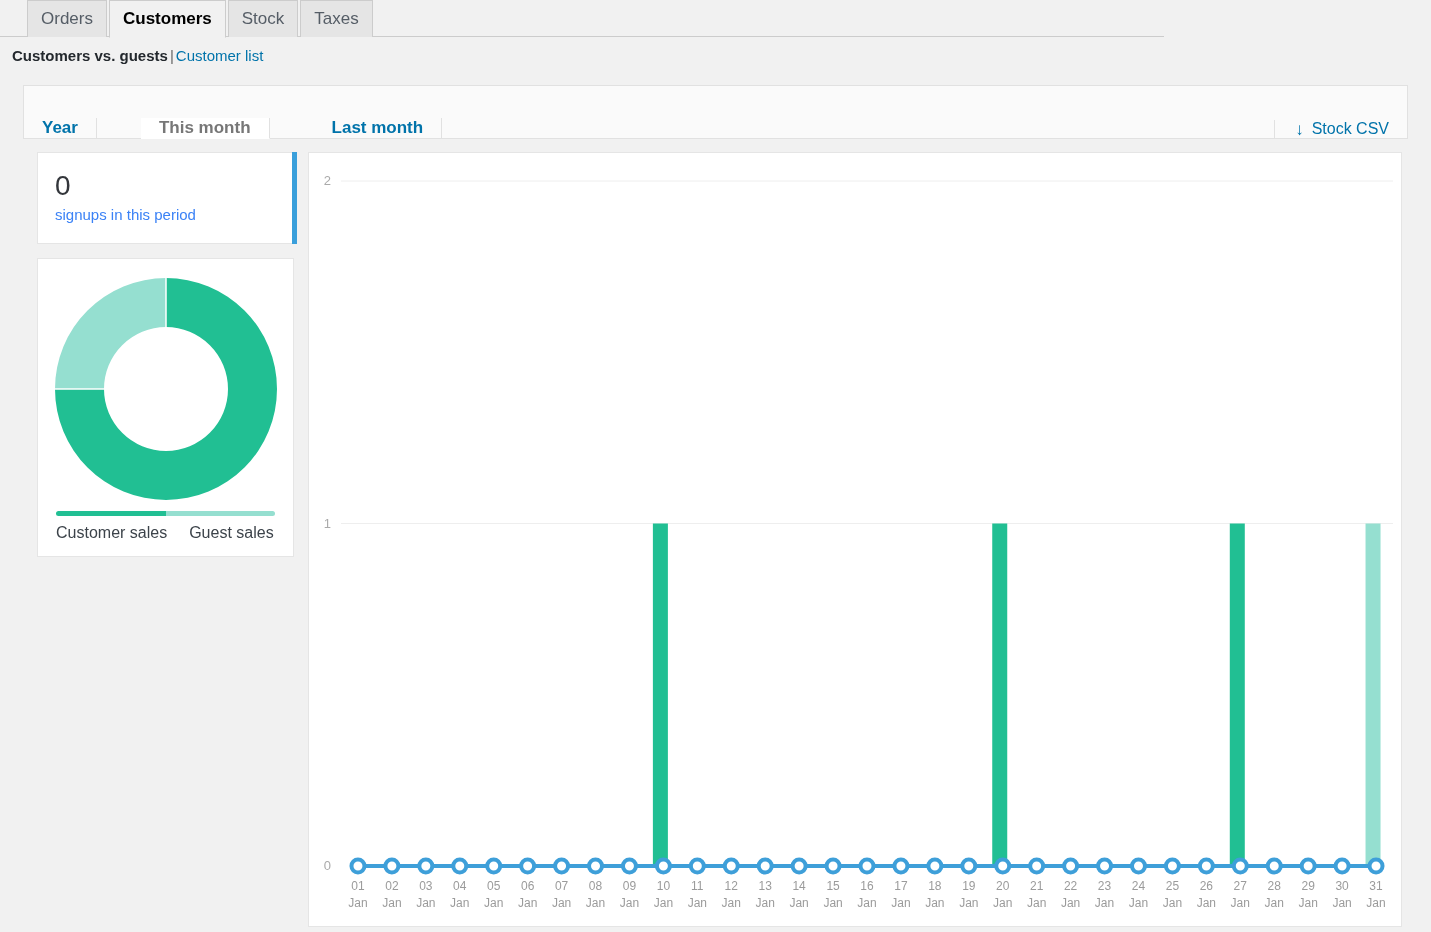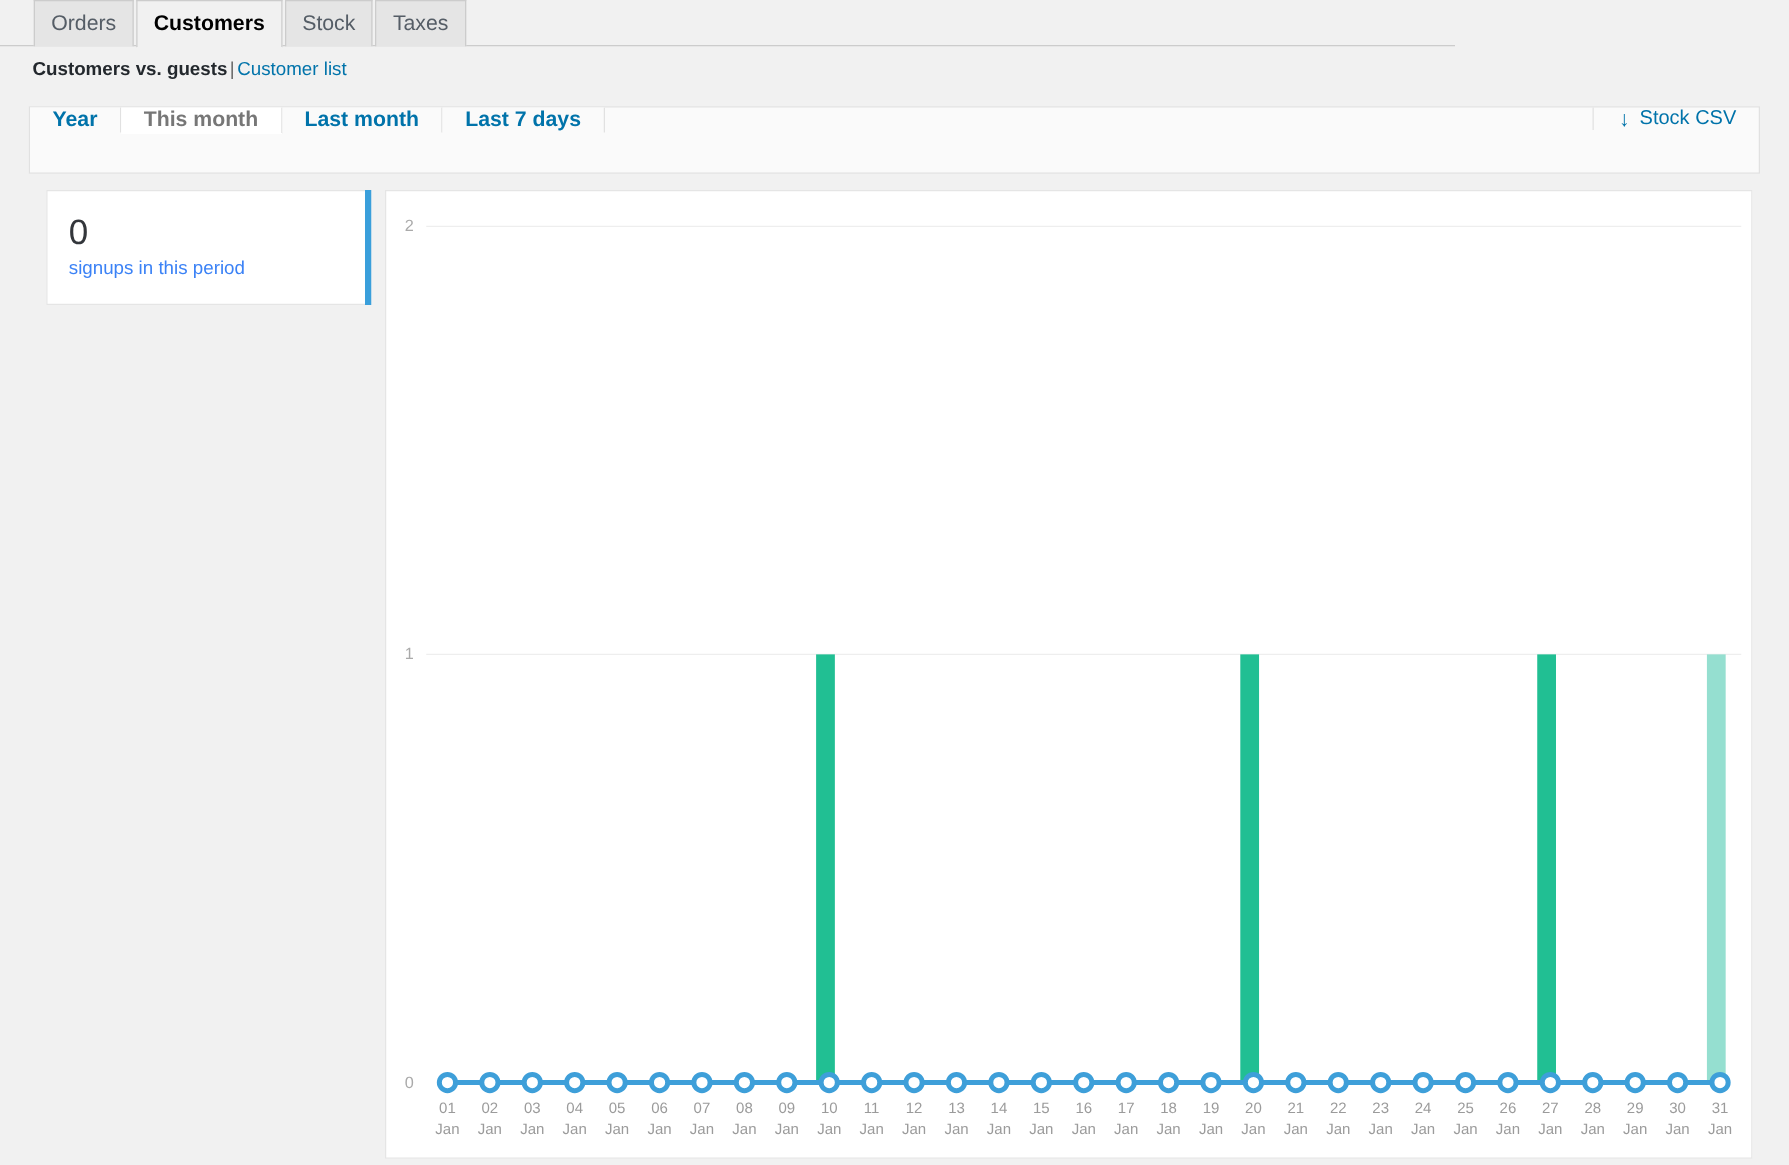--- a/index.html
+++ b/index.html
@@ -38,38 +38,38 @@
   .nav-tab.active {
     background: #f1f1f1;
     color: #000;
     border-bottom: 1px solid #f1f1f1;
     margin-bottom: -1px;
     height: 38px;
   }
 
   
   .subtitle-row {
-    position: absolute; left: 26px; top: 47px;
+    position: absolute; left: 12px; top: 47px;
     font-size: 15px;
     color: #23282d;
     white-space: nowrap;
   }
   .subtitle-current { font-weight: bold; color: #23282d; }
   .subtitle-sep { color: #666; padding: 0 2px; }
   .subtitle-link { color: #0073aa; text-decoration: none; }
 
   
   .chart-bar {
     position: absolute; left: 23px; top: 85px;
     width: 1385px; height: 54px;
     background: #fafafa;
     border: 1px solid #e1e1e1;
     border-bottom: 1px solid #e1e1e1;
   }
-  .periods { display: flex; height: 100%; align-items: flex-start; }
+  .periods { display: flex; height: 100%; align-items: flex-end; gap: 44px; }
   .period {
     display: flex; align-items: center;
     padding: 0 18px;
     font-size: 17px; font-weight: bold;
     color: #0073aa;
     text-decoration: none;
     border-right: 1px solid #e1e1e1;
     background: #fafafa;
     white-space: nowrap;
   }
@@ -163,41 +163,65 @@
 
 <div class="subtitle-row">
   <span class="subtitle-current">Customers vs. guests</span><span class="subtitle-sep">|</span><a class="subtitle-link" href="#">Customer list</a>
 </div>
 
 <div class="chart-bar">
   <div class="periods">
     <a class="period" href="#">Year</a>
     <a class="period active" href="#">This month</a>
     <a class="period" href="#">Last month</a>
-    <a class="period" href="#">Last 7 days</a>
 
 
     <div class="export-wrap">
       <span class="download-icon">↓</span>
       <a class="export-link" href="#">Stock CSV</a>
     </div>
   </div>
 </div>
 
 <div class="content">
 
   <div class="sidebar">
 
     <div class="widget accent">
       <div class="stat-inner">
         <div class="stat-value">0</div>
         <div class="stat-label">signups in this period</div>
       </div>
     </div>
 
+    <div class="widget">
+      <div class="donut-widget">
+        <div class="donut-holder">
+          <svg width="226" height="232" viewBox="0 0 226 232">
+            <g transform="translate(113,116)">
+
+              <path id="slice-customer" fill="#21bf93" d="M 0 -111 A 111 111 0 1 1 -111 0 L -62 0 A 62 62 0 1 0 0 -62 Z"></path>
+
+              <path id="slice-guest" fill="#95dfd0" d="M -111 0 A 111 111 0 0 1 0 -111 L 0 -62 A 62 62 0 0 0 -62 0 Z"></path>
+
+              <line x1="0" y1="-62" x2="0" y2="-111" stroke="#ffffff" stroke-width="1.5"></line>
+              <line x1="-62" y1="0" x2="-111" y2="0" stroke="#ffffff" stroke-width="1.5"></line>
+            </g>
+          </svg>
+        </div>
+        <div class="legend-bar">
+          <div class="legend-seg-a" style="width:50%"></div>
+          <div class="legend-seg-b" style="width:50%"></div>
+        </div>
+        <div class="legend-labels">
+          <span>Customer sales</span>
+          <span>Guest sales</span>
+        </div>
+      </div>
+    </div>
 
   </div>
 
   <div class="chart-panel">
     <svg class="chart-svg" id="main-chart" width="1092" height="773" viewBox="0 0 1092 773">
         <line x1="32" y1="370.5" x2="1084" y2="370.5" stroke="#eeeeee" stroke-width="1"></line>
         <text x="22" y="374.5" text-anchor="end" class="tick-label">1</text>
         <line x1="32" y1="28" x2="1084" y2="28" stroke="#eeeeee" stroke-width="1"></line>
         <text x="22" y="32" text-anchor="end" class="tick-label">2</text>
         <text x="22" y="717" text-anchor="end" class="tick-label">0</text>

